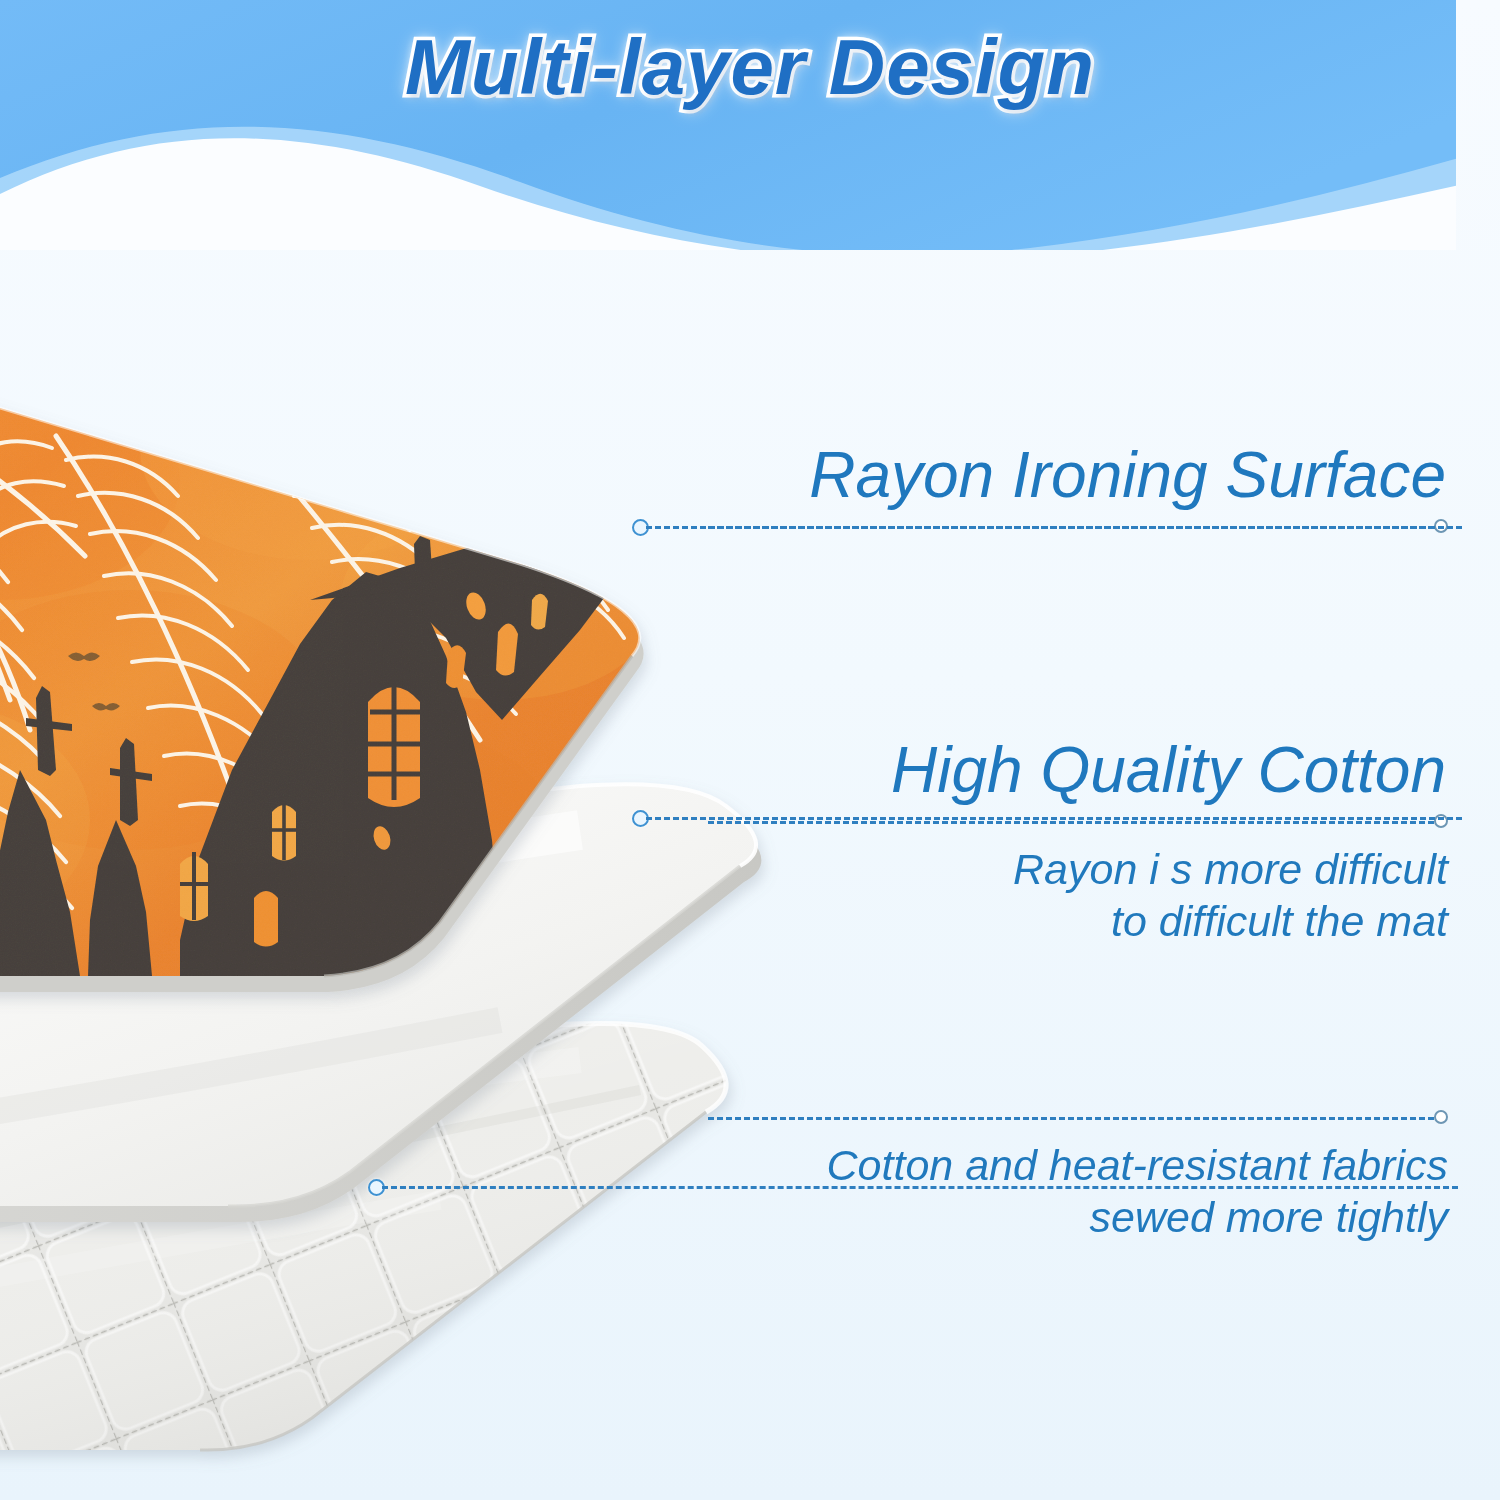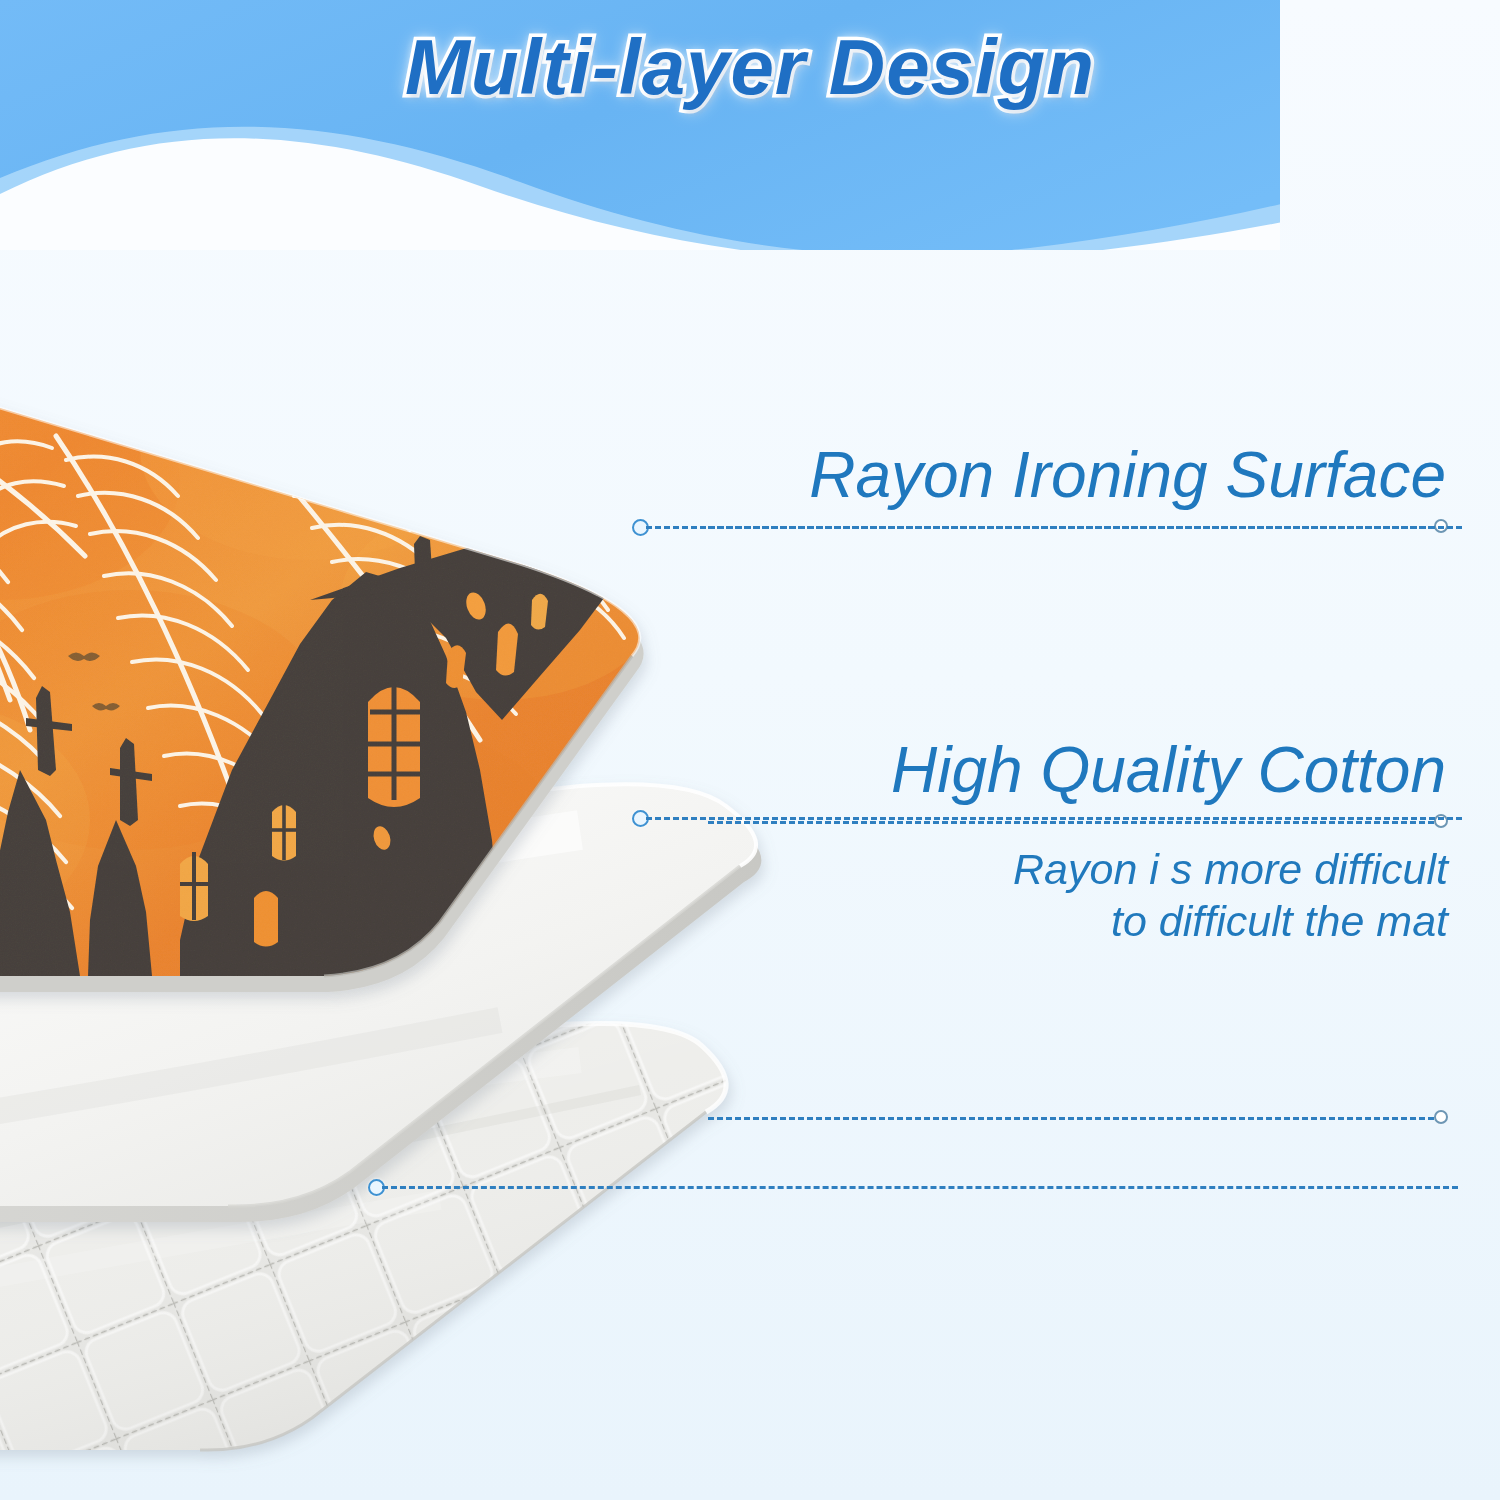--- a/index.html
+++ b/index.html
@@ -15,21 +15,21 @@
     width: 1500px;
     height: 1500px;
     background: linear-gradient(180deg, #f7fbff 0%, #f2f9fe 45%, #e9f4fc 100%);
     overflow: hidden;
   }
 
   
   #header-banner {
     position: absolute;
     left: 0; top: 0;
-    width: 1280px;
+    width: 1456px;
     height: 250px;
     overflow: hidden;
   }
   #header-banner svg { display: block; width: 1500px; height: 250px; }
 
   #page-title {
     position: absolute;
     left: 0; top: 22px;
     width: 1500px;
     text-align: center;
@@ -421,15 +421,19 @@
       <div>Rayon i s more difficult</div>
       <div>to difficult the mat</div>
     </div>
   </div>
 
   <div class="callout" id="callout-3">
     <div class="callout-divider">
       <span class="dash-line"></span>
       <span class="end-dot"></span>
     </div>
+    <div class="callout-body">
+      <div>Cotton and heat-resistant fabrics</div>
+      <div>sewed more tightly</div>
+    </div>
   </div>
 
 </div>
 
 </body></html>

